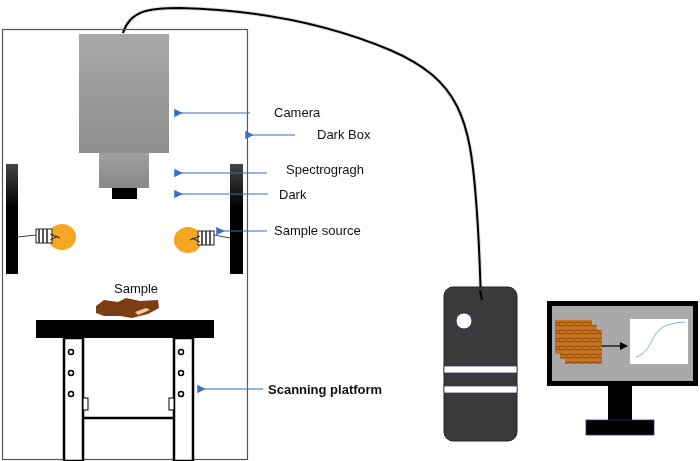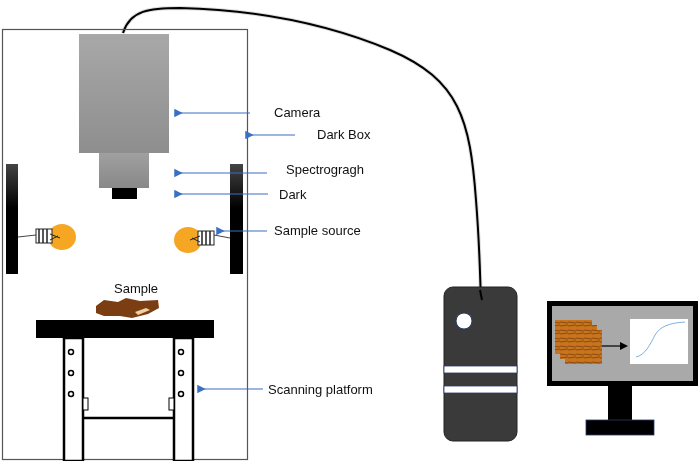--- a/index.html
+++ b/index.html
@@ -116,14 +116,14 @@
     <path d="M636,357 C645,355 650,345 655,335 C660,327 668,323 685,322" fill="none" stroke="#7fb0e0" stroke-width="1"></path>
   </g>
 </svg>
 
 <span class="label" style="left:274px;top:106px;">Camera</span>
 <span class="label" style="left:317px;top:128px;">Dark Box</span>
 <span class="label" style="left:286px;top:163px;">Spectrogragh</span>
 <span class="label" style="left:279px;top:188px;">Dark</span>
 <span class="label" style="left:274px;top:224px;">Sample source</span>
 <span class="label" style="left:103px;top:282px;margin-left:11px;">Sample</span>
-<span class="label" style="left:268px;top:383px;">Scanning platform</span>
+<span class="label" style="left:268px;top:383px;font-weight:bold;">Scanning platform</span>
 </div>
 
 </body></html>

